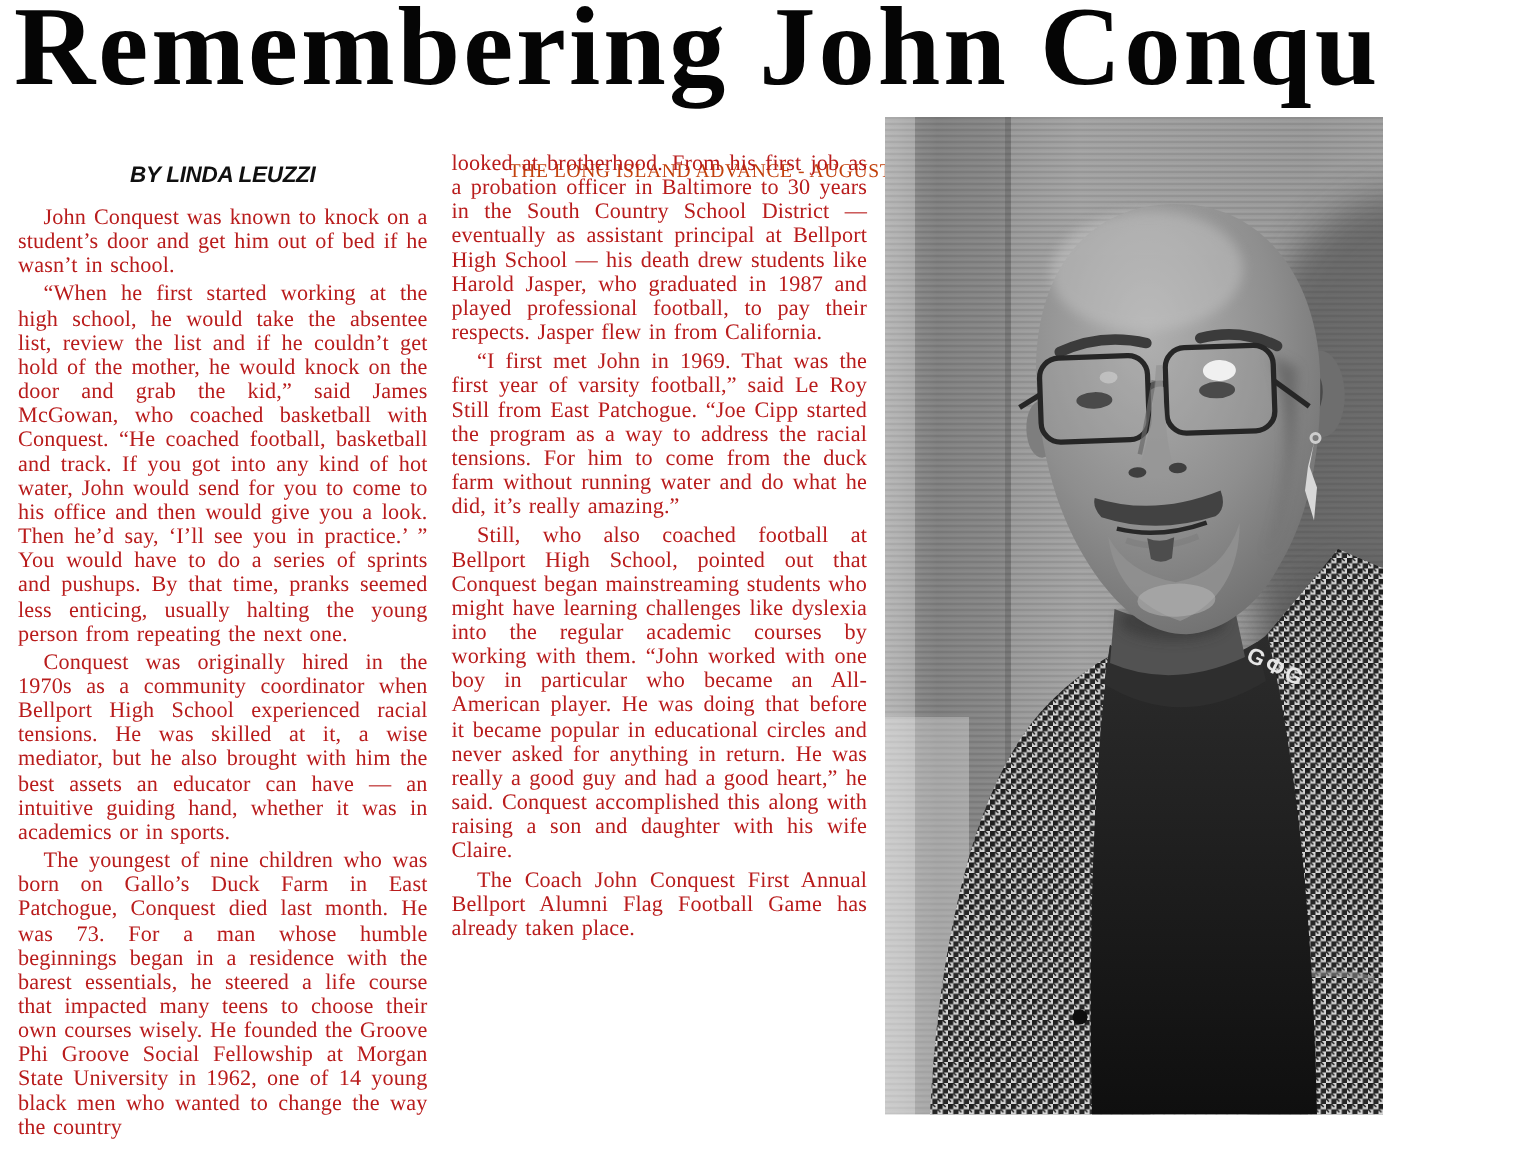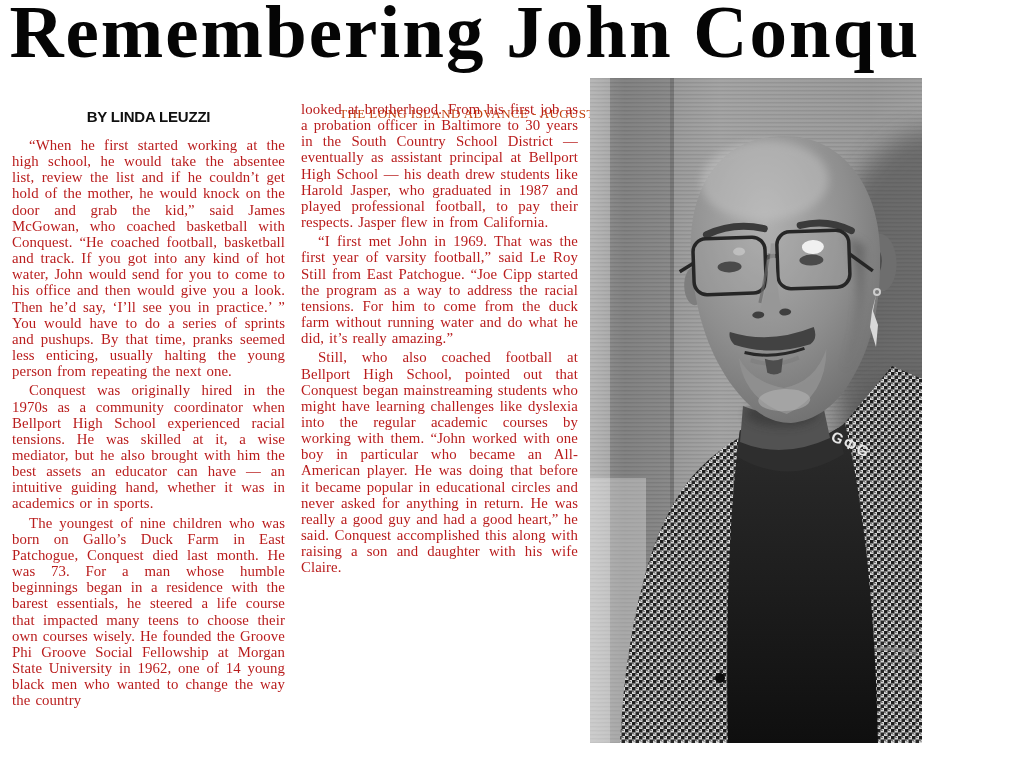--- a/index.html
+++ b/index.html
@@ -14,21 +14,21 @@
     text-align:center;white-space:nowrap;color:#050505;
   }
   .masthead{
     position:absolute;top:74px;left:240px;width:400px;text-align:right;
     font-family:"Liberation Serif", serif;font-size:13px;letter-spacing:0.4px;
     color:#c2410c;white-space:nowrap;margin-top:32px;
   }
   .byline{
     position:absolute;top:108px;left:12px;width:273px;text-align:center;
     font-family:"Liberation Sans", sans-serif;font-weight:bold;
-    font-size:15px;letter-spacing:-0.2px;color:#101010;
+    font-size:15px;letter-spacing:-0.2px;color:#101010;font-style:italic;
   }
   .col{
     position:absolute;font-size:14.8px;line-height:16.15px;
     text-align:justify;color:#b91c1c;letter-spacing:0.1px;word-spacing:1.2px;
   }
   .col p{margin:0 0 3px 0;text-indent:17px;}
   .col p.noindent{text-indent:0;}
   .col1{left:12px;top:137px;width:273px;height:632px;overflow:hidden;}
   .col2{left:301px;top:101px;width:277px;height:650px;}
   .photo{
@@ -46,29 +46,31 @@
 
 <div class="page">
 
   <h1 class="title">Remembering John Conquest</h1>
 
   <div class="masthead">THE LONG ISLAND ADVANCE - AUGUST 8, 2013</div>
 
   <div class="byline">BY LINDA LEUZZI</div>
 
   <div class="col col1">
+    <p>John Conquest was known to knock on a student’s door and get him out of bed if he wasn’t in school.</p>
     <p>“When he first started working at the high school, he would take the absentee list, review the list and if he couldn’t get hold of the mother, he would knock on the door and grab the kid,” said James McGowan, who coached basketball with Conquest. “He coached football, basketball and track. If you got into any kind of hot water, John would send for you to come to his office and then would give you a look. Then he’d say, ‘I’ll see you in practice.’ ” You would have to do a series of sprints and pushups. By that time, pranks seemed less enticing, usually halting the young person from repeating the next one.</p>
     <p>Conquest was originally hired in the 1970s as a community coordinator when Bellport High School experienced racial tensions. He was skilled at it, a wise mediator, but he also brought with him the best assets an educator can have — an intuitive guiding hand, whether it was in academics or in sports.</p>
     <p>The youngest of nine children who was born on Gallo’s Duck Farm in East Patchogue, Conquest died last month. He was 73. For a man whose humble beginnings began in a residence with the barest essentials, he steered a life course that impacted many teens to choose their own courses wisely. He founded the Groove Phi Groove Social Fellowship at Morgan State University in 1962, one of 14 young black men who wanted to change the way the country</p>
   </div>
 
   <div class="col col2">
     <p class="noindent">looked at brotherhood. From his first job as a probation officer in Baltimore to 30 years in the South Country School District — eventually as assistant principal at Bellport High School — his death drew students like Harold Jasper, who graduated in 1987 and played professional football, to pay their respects. Jasper flew in from California.</p>
     <p>“I first met John in 1969. That was the first year of varsity football,” said Le Roy Still from East Patchogue. “Joe Cipp started the program as a way to address the racial tensions. For him to come from the duck farm without running water and do what he did, it’s really amazing.”</p>
     <p>Still, who also coached football at Bellport High School, pointed out that Conquest began mainstreaming students who might have learning challenges like dyslexia into the regular academic courses by working with them. “John worked with one boy in particular who became an All-American player. He was doing that before it became popular in educational circles and never asked for anything in return. He was really a good guy and had a good heart,” he said. Conquest accomplished this along with raising a son and daughter with his wife Claire.</p>
+    <p>The Coach John Conquest First Annual Bellport Alumni Flag Football Game has already taken place.</p>
   </div>
 
   <figure class="photo">
     <svg viewBox="0 0 433 665" width="433" height="665" aria-hidden="true">
       <defs>
         <linearGradient id="bg" x1="0" y1="0" x2="1" y2="0">
           <stop offset="0" stop-color="#a6a6a6"></stop>
           <stop offset="0.08" stop-color="#8f8f8f"></stop>
           <stop offset="0.3" stop-color="#a2a2a2"></stop>
           <stop offset="0.65" stop-color="#989898"></stop>

